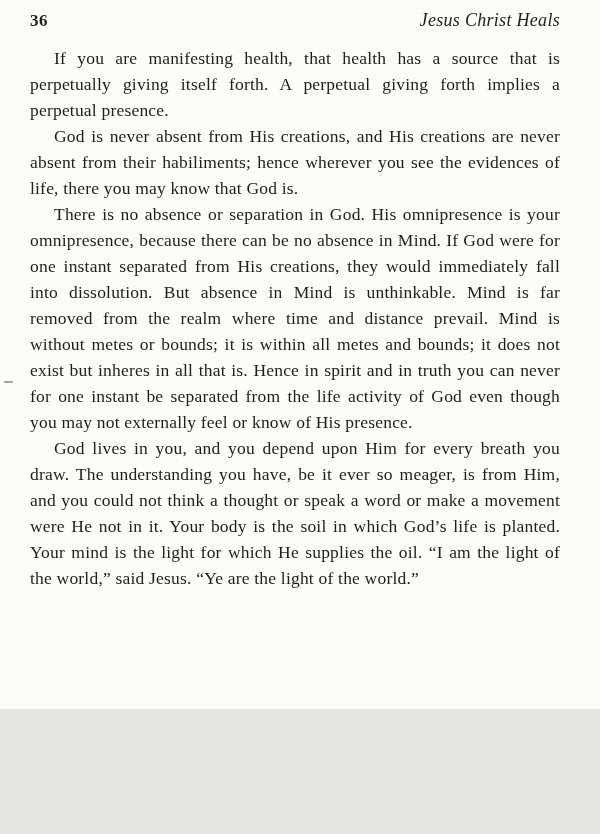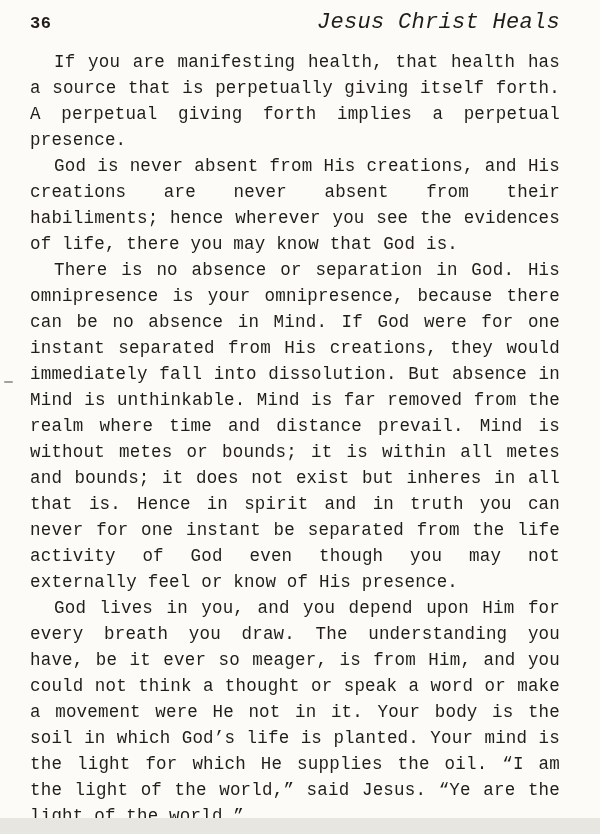--- a/index.html
+++ b/index.html
@@ -3,43 +3,43 @@
 <meta charset="utf-8">
 <style>
   html, body {
     margin: 0;
     padding: 0;
     background: #e8e6e1;
   }
   .page {
     position: relative;
     width: 600px;
-    height: 818px;
+    height: 709px;
     margin: 0 auto;
     background: #fcfbf7;
     color: #211e1a;
-    font-family: Liberation Mono, monospace;
+    font-family: Liberation Serif, serif;
     box-sizing: border-box;
     padding: 10px 40px 0 30px;
     overflow: hidden;
   }
   .page-header {
     display: flex;
     justify-content: space-between;
     align-items: baseline;
     margin-bottom: 14px;
   }
   .page-number {
     font-size: 17px;
     font-weight: bold;
     letter-spacing: 0.5px;
   }
   .running-title {
     font-style: italic;
-    font-size: 22px;
+    font-size: 18px;
     letter-spacing: 0.3px;
   }
   .page-body {
     font-size: 17.5px;
     line-height: 26px;
     text-align: justify;
     letter-spacing: 0.2px;
   }
   .page-body p {
     margin: 0;

